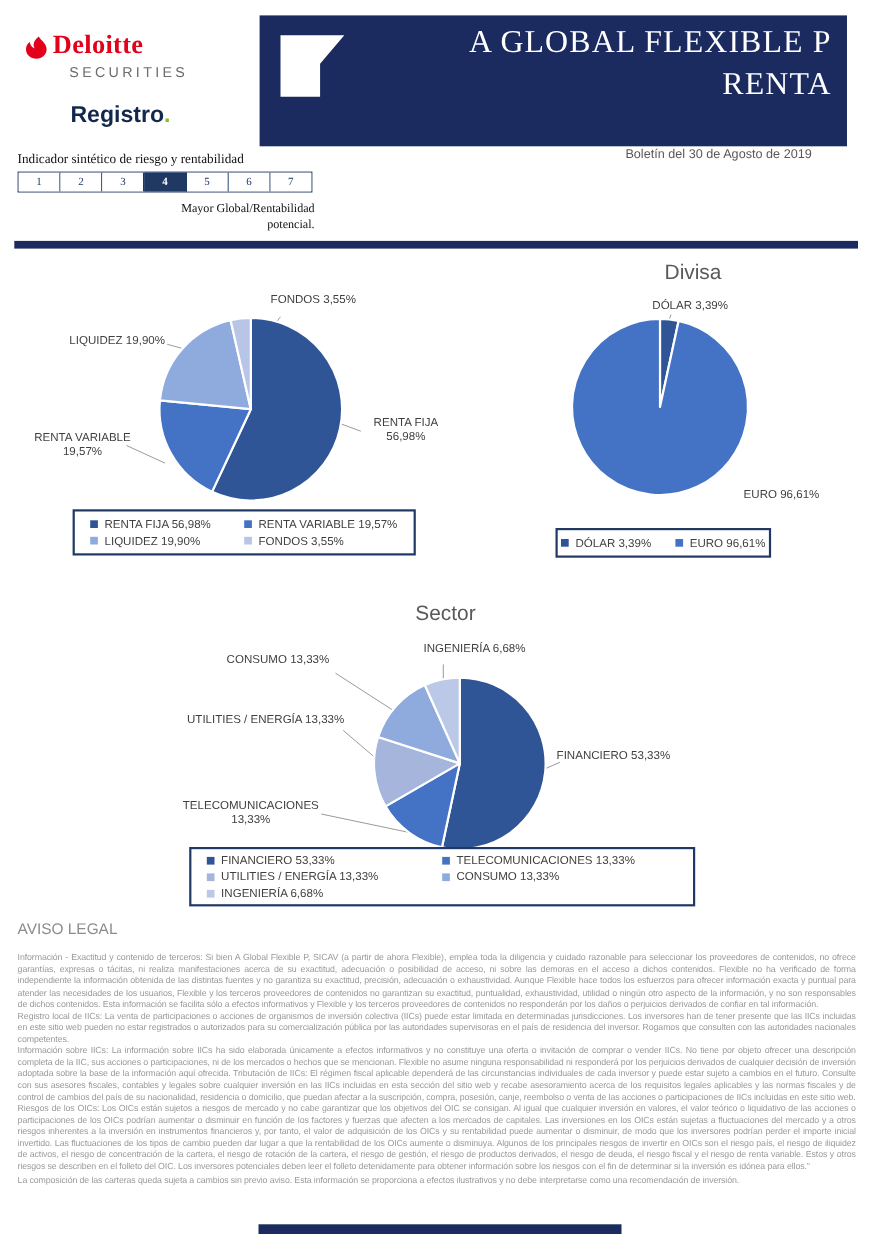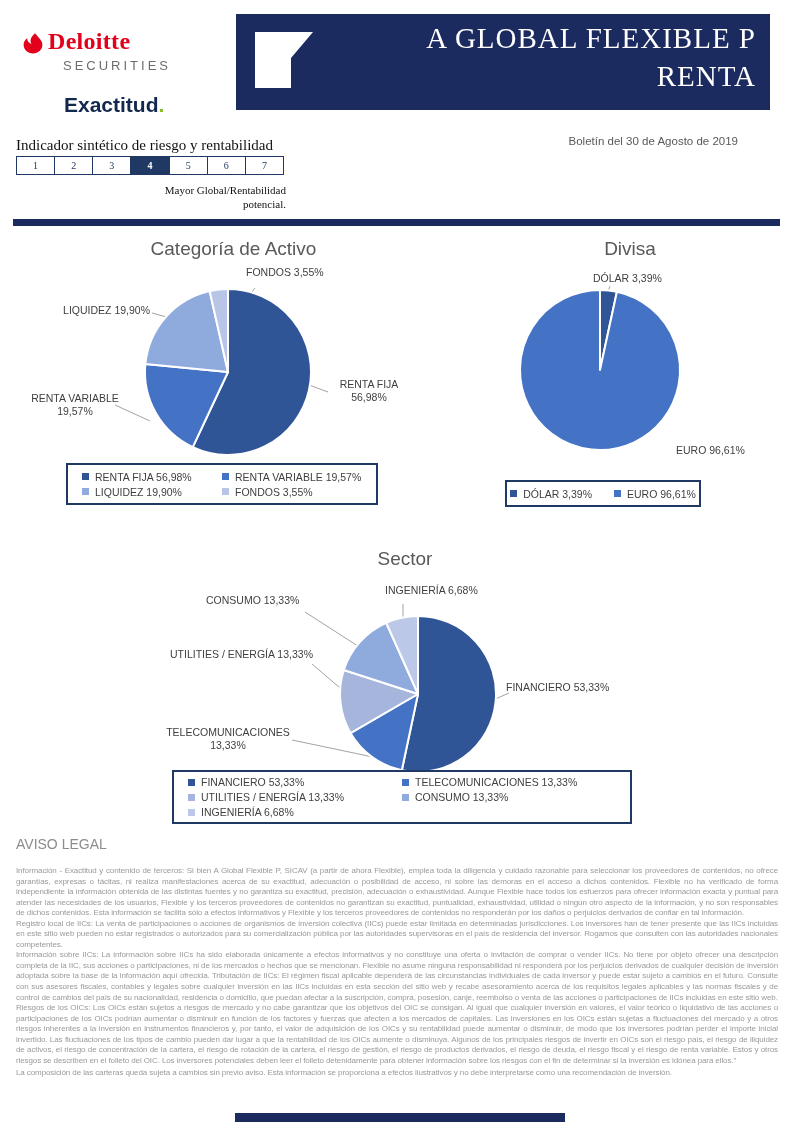--- a/index.html
+++ b/index.html
@@ -7,27 +7,27 @@
   body { font-family:"Liberation Sans", sans-serif; }
   .page { position:relative; width:794px; height:1122px; background:#fff; overflow:hidden; margin:0 auto; }
 
   
   .santander-wordmark { position:absolute; left:48px; top:28px; font-family:"Liberation Serif",serif; font-weight:bold; font-size:24px; color:#E2001A; letter-spacing:.3px; }
   .santander-flame { position:absolute; left:20px; top:31px; }
   .santander-sub { position:absolute; left:63px; top:58px; font-size:13px; letter-spacing:3px; color:#6d6d6d; }
   .deloitte { position:absolute; left:64px; top:93px; font-size:21px; font-weight:bold; color:#12294D; }
   .deloitte .dot { color:#86BC25; }
 
-  .banner { position:absolute; left:236px; top:14px; width:534px; height:96px; background:#1B2A5F; }
+  .banner { position:absolute; left:236px; top:14px; width:534px; height:119px; background:#1B2A5F; }
   .banner-logo { position:absolute; left:8px; top:8px; }
   .banner-title { position:absolute; right:14px; top:5px; text-align:right; color:#fff; font-family:"Liberation Serif",serif; font-size:29px; line-height:38px; letter-spacing:1px; }
   .bulletin-date { position:absolute; right:56px; top:135px; font-size:11.5px; color:#595959; }
 
   
-  .risk-title { position:absolute; left:16px; top:137px; font-family:"Liberation Serif",serif; font-size:15px; color:#111; }
+  .risk-title { position:absolute; left:16px; top:137px; font-family:"Liberation Serif",serif; font-size:12px; color:#111; }
   .risk-table { position:absolute; left:16px; top:156px; width:268px; height:19px; display:flex; border:1.5px solid #1F3864; }
   .risk-cell { flex:1; border-right:1px solid #1F3864; display:flex; align-items:center; justify-content:center; font-family:"Liberation Serif",serif; font-size:10px; color:#1F3864; background:#fff; }
   .risk-cell:last-child { border-right:none; }
   .risk-cell.selected { background:#1F3864; color:#fff; font-weight:bold; }
   .risk-note-left { position:absolute; left:16px; top:179px; width:152px; font-family:"Liberation Serif",serif; font-size:11px; line-height:1.3; color:#111; }
   .risk-note-right { position:absolute; left:150px; top:183px; width:136px; text-align:right; font-family:"Liberation Serif",serif; font-size:11px; line-height:1.3; color:#111; }
   .divider-bar { position:absolute; left:13px; top:219px; width:767px; height:7px; background:#1B2A5F; }
 
   
   .chart { position:absolute; }
@@ -52,21 +52,21 @@
 </head>
 <body>
 
 <div class="page">
 
   <svg class="santander-flame" width="26" height="26" viewBox="0 0 36 34">
     <path d="M21 2c3 5 10 9 10 16 0 7-6 12-13 12S5 25 5 18c0-4 2-7 5-9 0 4 2 6 6 8-3-5-1-10 5-15z" fill="#E2001A"></path>
   </svg>
   <div class="santander-wordmark">Deloitte</div>
   <div class="santander-sub">SECURITIES</div>
-  <div class="deloitte"><span>Exactitud</span><span class="dot">.</span></div>
+  <div class="deloitte"><span>Registro</span><span class="dot">.</span></div>
 
   <div class="banner">
     <svg class="banner-logo" width="76" height="80" viewBox="0 0 76 80">
       <polygon points="11,10 69,10 47,36 47,66 11,66" fill="#ffffff"></polygon>
     </svg>
     <div class="banner-title">
       <div>A GLOBAL FLEXIBLE P</div>
       <div>RENTA</div>
     </div>
   </div>
@@ -79,21 +79,20 @@
     <div class="risk-cell">3</div>
     <div class="risk-cell selected">4</div>
     <div class="risk-cell">5</div>
     <div class="risk-cell">6</div>
     <div class="risk-cell">7</div>
   </div>
   <div class="risk-note-right">Mayor Global/Rentabilidad potencial.</div>
   <div class="divider-bar"></div>
 
   <div class="chart" style="left:16px; top:236px; width:435px; height:278px;">
-    <div class="chart-title" style="top:2px;">Categoría de Activo</div>
     <svg class="pie-svg" width="435" height="278" viewBox="0 0 435 278">
       <line x1="239" y1="52" x2="229" y2="65" stroke="#999" stroke-width="0.9"></line>
       <line x1="136" y1="77" x2="158" y2="83" stroke="#999" stroke-width="0.9"></line>
       <line x1="312" y1="156" x2="293" y2="149" stroke="#999" stroke-width="0.9"></line>
       <line x1="99" y1="169" x2="134" y2="185" stroke="#999" stroke-width="0.9"></line>
     <path d="M212,136 L212,53 A83,83 0 1 1 176.75472093264125,211.14499519904172 Z" fill="#2F5597" stroke="#ffffff" stroke-width="2" stroke-linejoin="round"></path>
         <path d="M212,136 L176.75472093264125,211.14499519904172 A83,83 0 0 1 129.3933036168764,127.92945400444081 Z" fill="#4472C4" stroke="#ffffff" stroke-width="2" stroke-linejoin="round"></path>
         <path d="M212,136 L129.3933036168764,127.92945400444081 A83,83 0 0 1 193.63972829840952,55.05618971753445 Z" fill="#8FAADC" stroke="#ffffff" stroke-width="2" stroke-linejoin="round"></path>
         <path d="M212,136 L193.63972829840952,55.05618971753445 A83,83 0 0 1 211.99999999999997,53 Z" fill="#B9C5E7" stroke="#ffffff" stroke-width="2" stroke-linejoin="round"></path>
       </svg>

